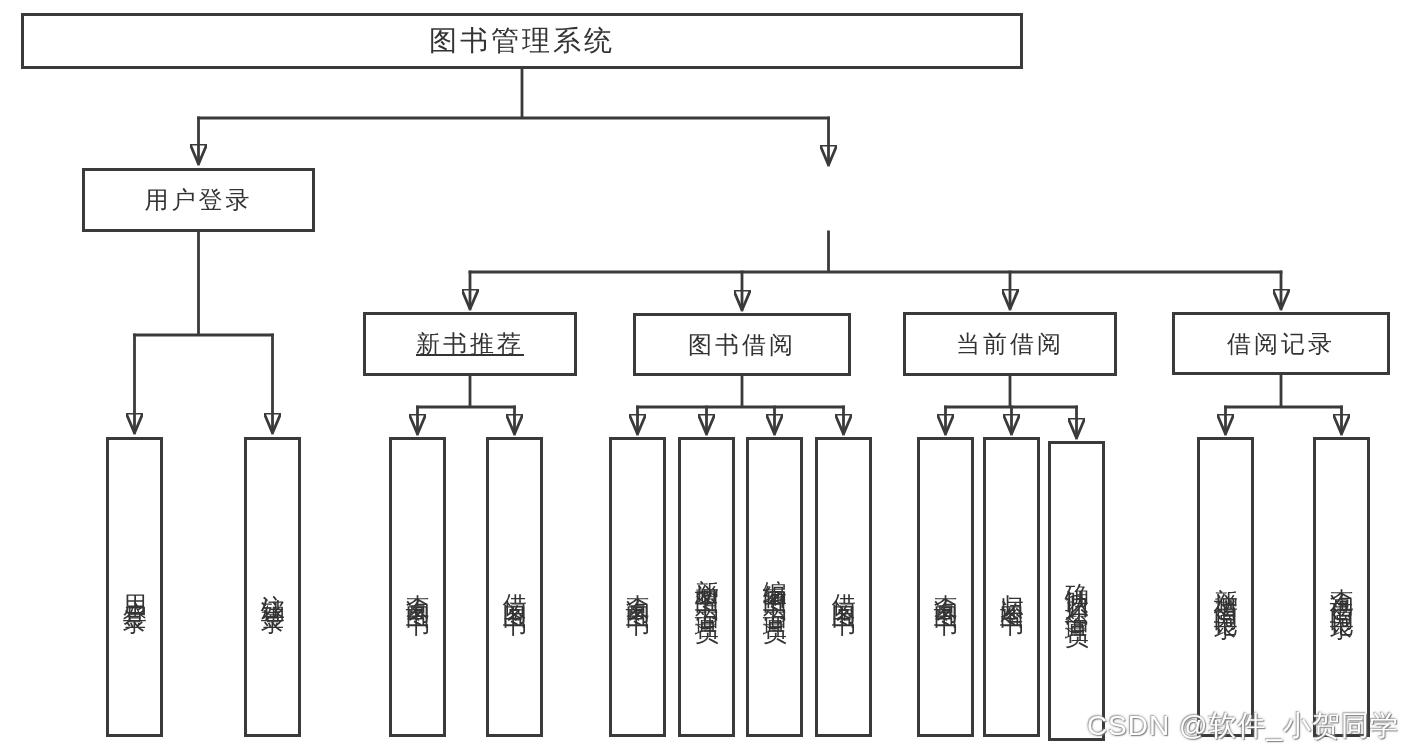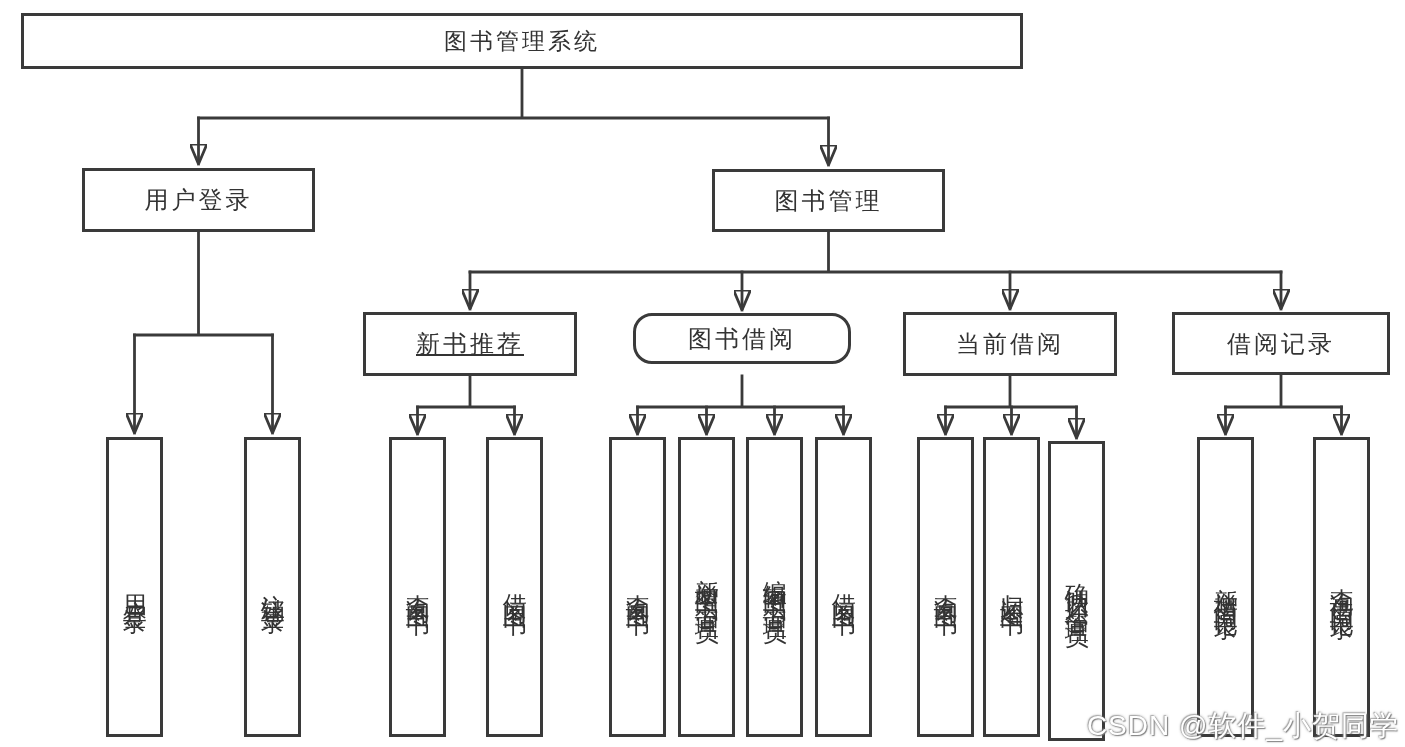--- a/index.html
+++ b/index.html
@@ -29,21 +29,21 @@
     border: 3px solid #3a3a3a;
     background: #ffffff;
     display: flex;
     align-items: center;
     justify-content: center;
     color: #333333;
     font-size: 24px;
     letter-spacing: 3px;
     white-space: nowrap;
   }
-  .root-box { font-size: 23px; }
+  .root-box { font-size: 28px; }
   .leaf {
     position: absolute;
     box-sizing: border-box;
     top: 437px;
     width: 57px;
     height: 300px;
     border: 3px solid #3a3a3a;
     background: #ffffff;
     display: flex;
     align-items: center;
@@ -114,24 +114,23 @@
     <line x1="1076.5" y1="407" x2="1076.5" y2="438" marker-end="url(#arr)"></line>
 
     <path d="M1281,375 V407 M1225.5,407 H1341.5"></path>
     <line x1="1225.5" y1="407" x2="1225.5" y2="434" marker-end="url(#arr)"></line>
     <line x1="1341.5" y1="407" x2="1341.5" y2="434" marker-end="url(#arr)"></line>
   </svg>
 
   <div class="hbox root-box" style="left:21px; top:13px; width:1002px; height:56px;">图书管理系统</div>
 
   <div class="hbox" style="left:82px; top:168px; width:233px; height:64px;">用户登录</div>
-  <div class="hbox" style="left:712px; top:169px; width:233px; height:63px;">图书管理</div>
 
   <div class="hbox" style="left:363px; top:312px; width:214px; height:64px;text-decoration:underline;">新书推荐</div>
-  <div class="hbox" style="left:633px; top:313px; width:218px; height:51px;border-radius:19px;">图书借阅</div>
+  <div class="hbox" style="left:633px; top:313px; width:218px; height:63px;">图书借阅</div>
   <div class="hbox" style="left:903px; top:312px; width:214px; height:64px;">当前借阅</div>
   <div class="hbox" style="left:1172px; top:312px; width:218px; height:63px;">借阅记录</div>
 
   <div class="leaf" style="left:106px;">
     <span>用户登录</span>
   </div>
   <div class="leaf" style="left:244px;">
     <span>注销登录</span>
   </div>
 

